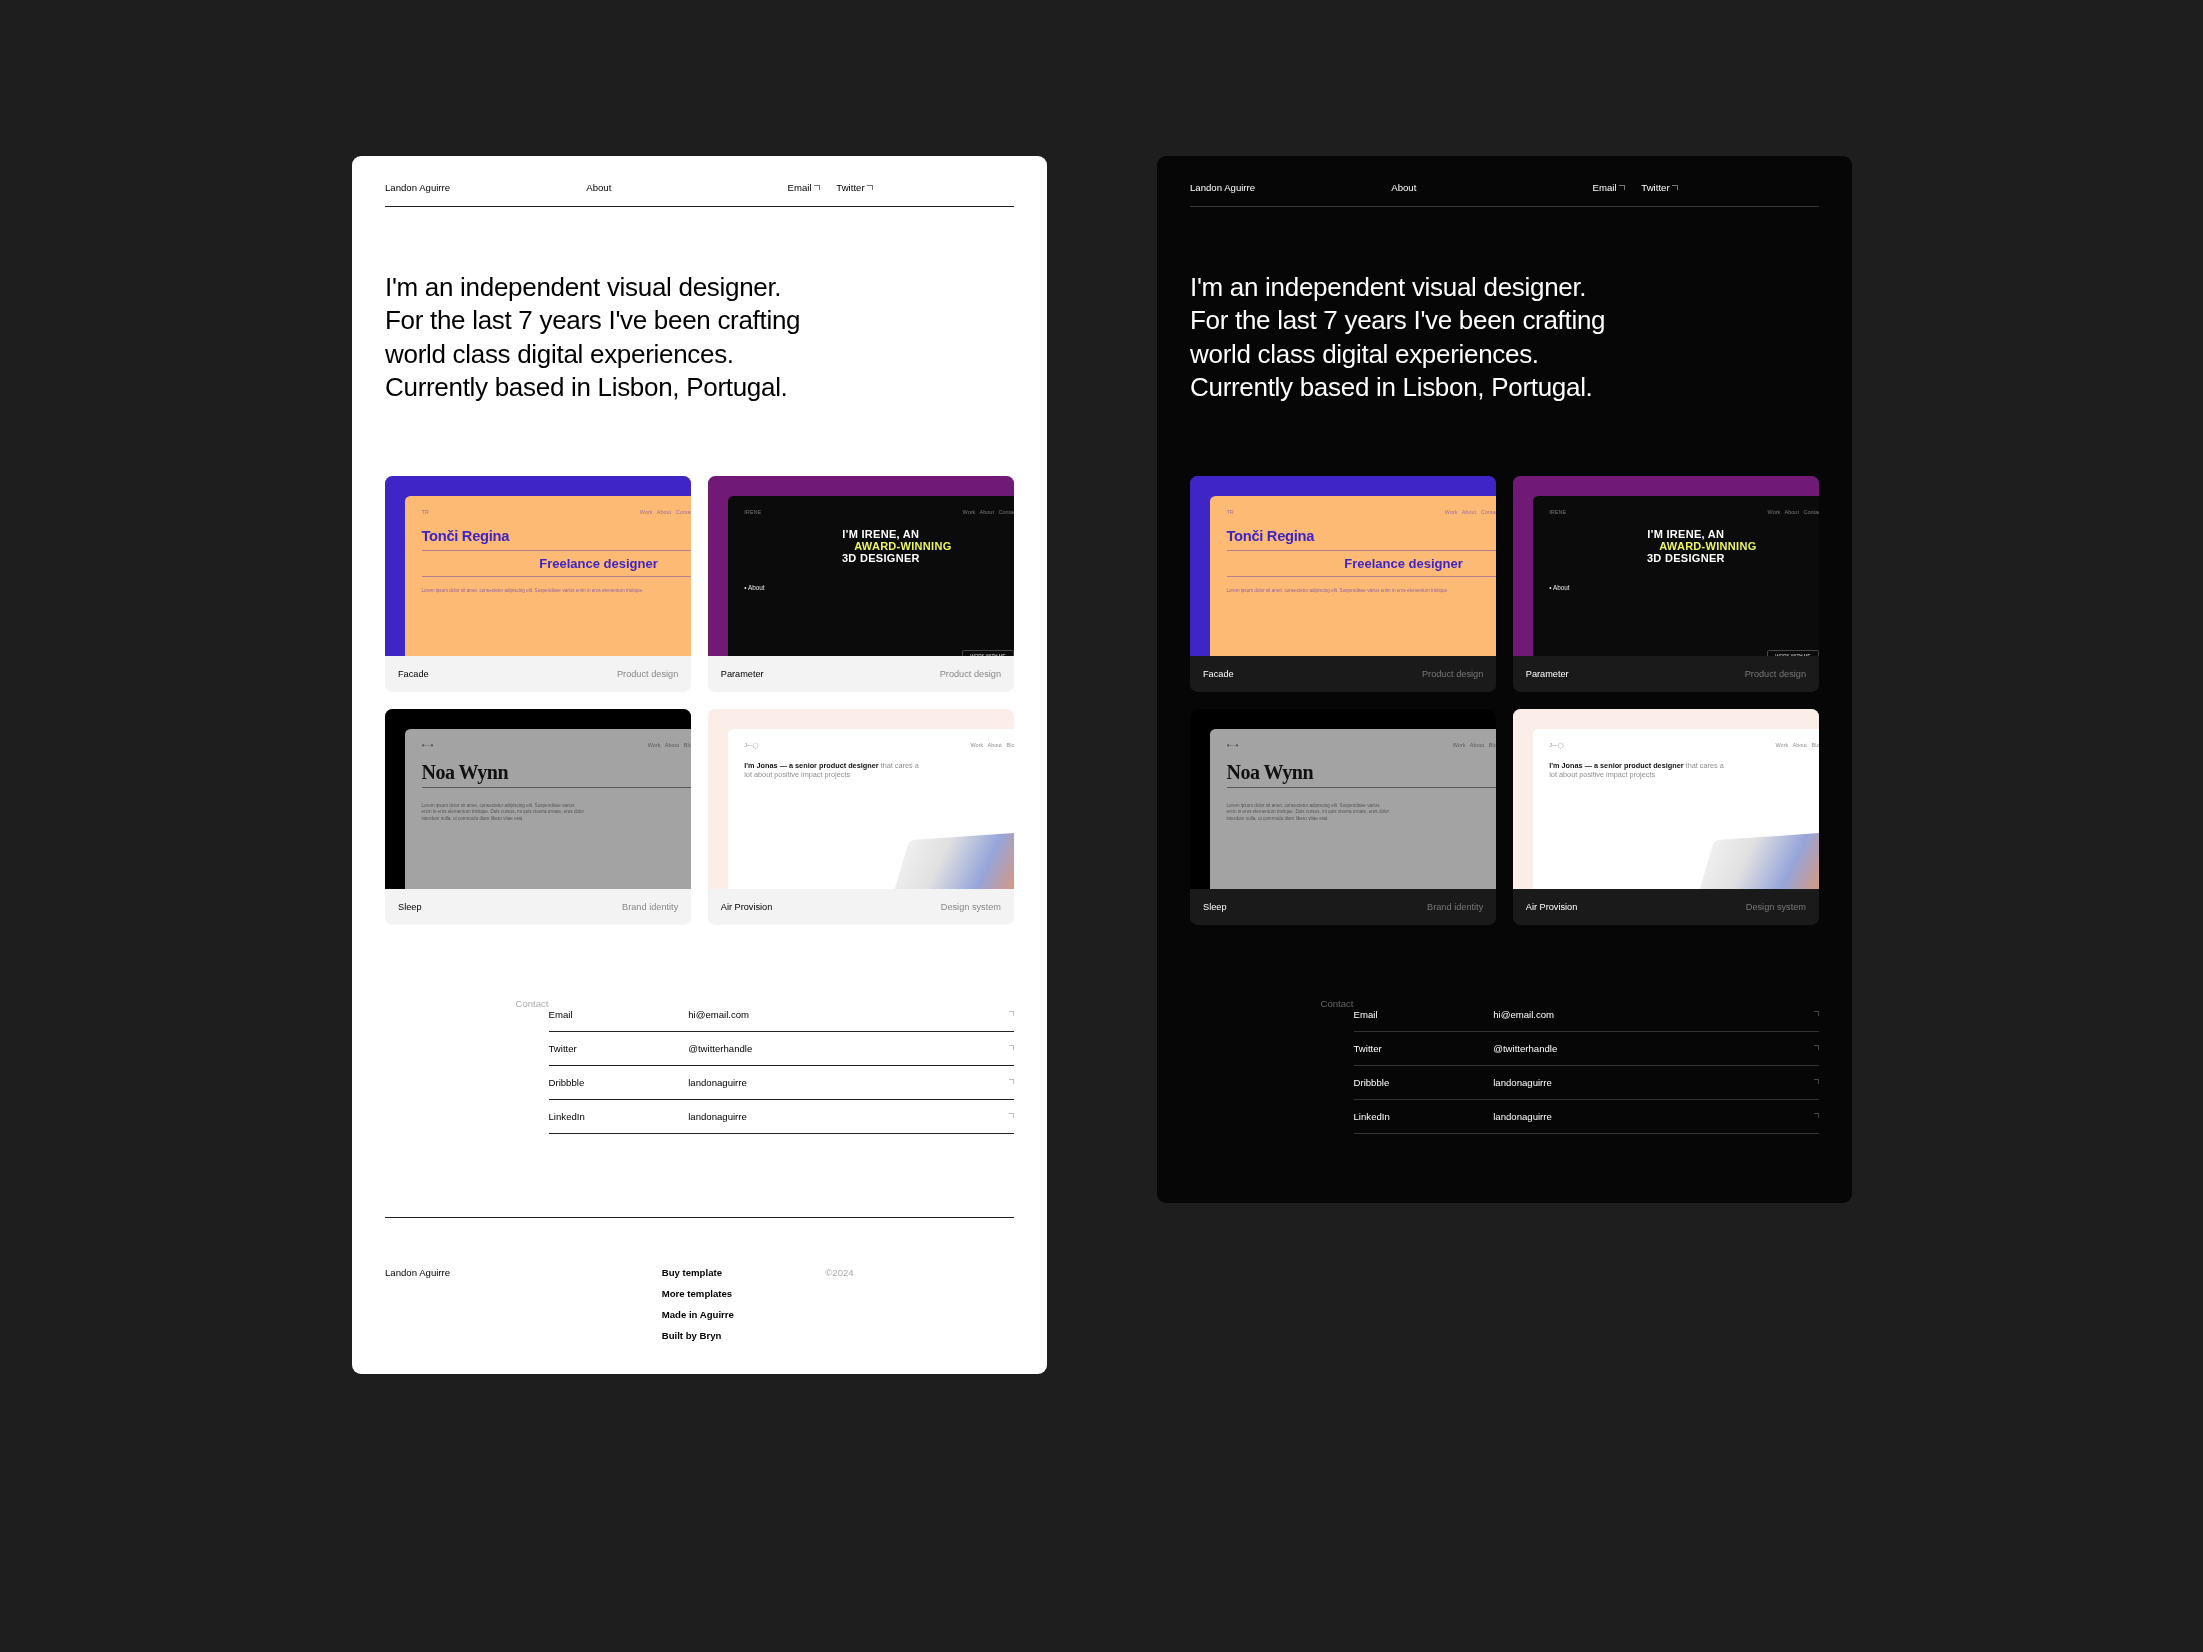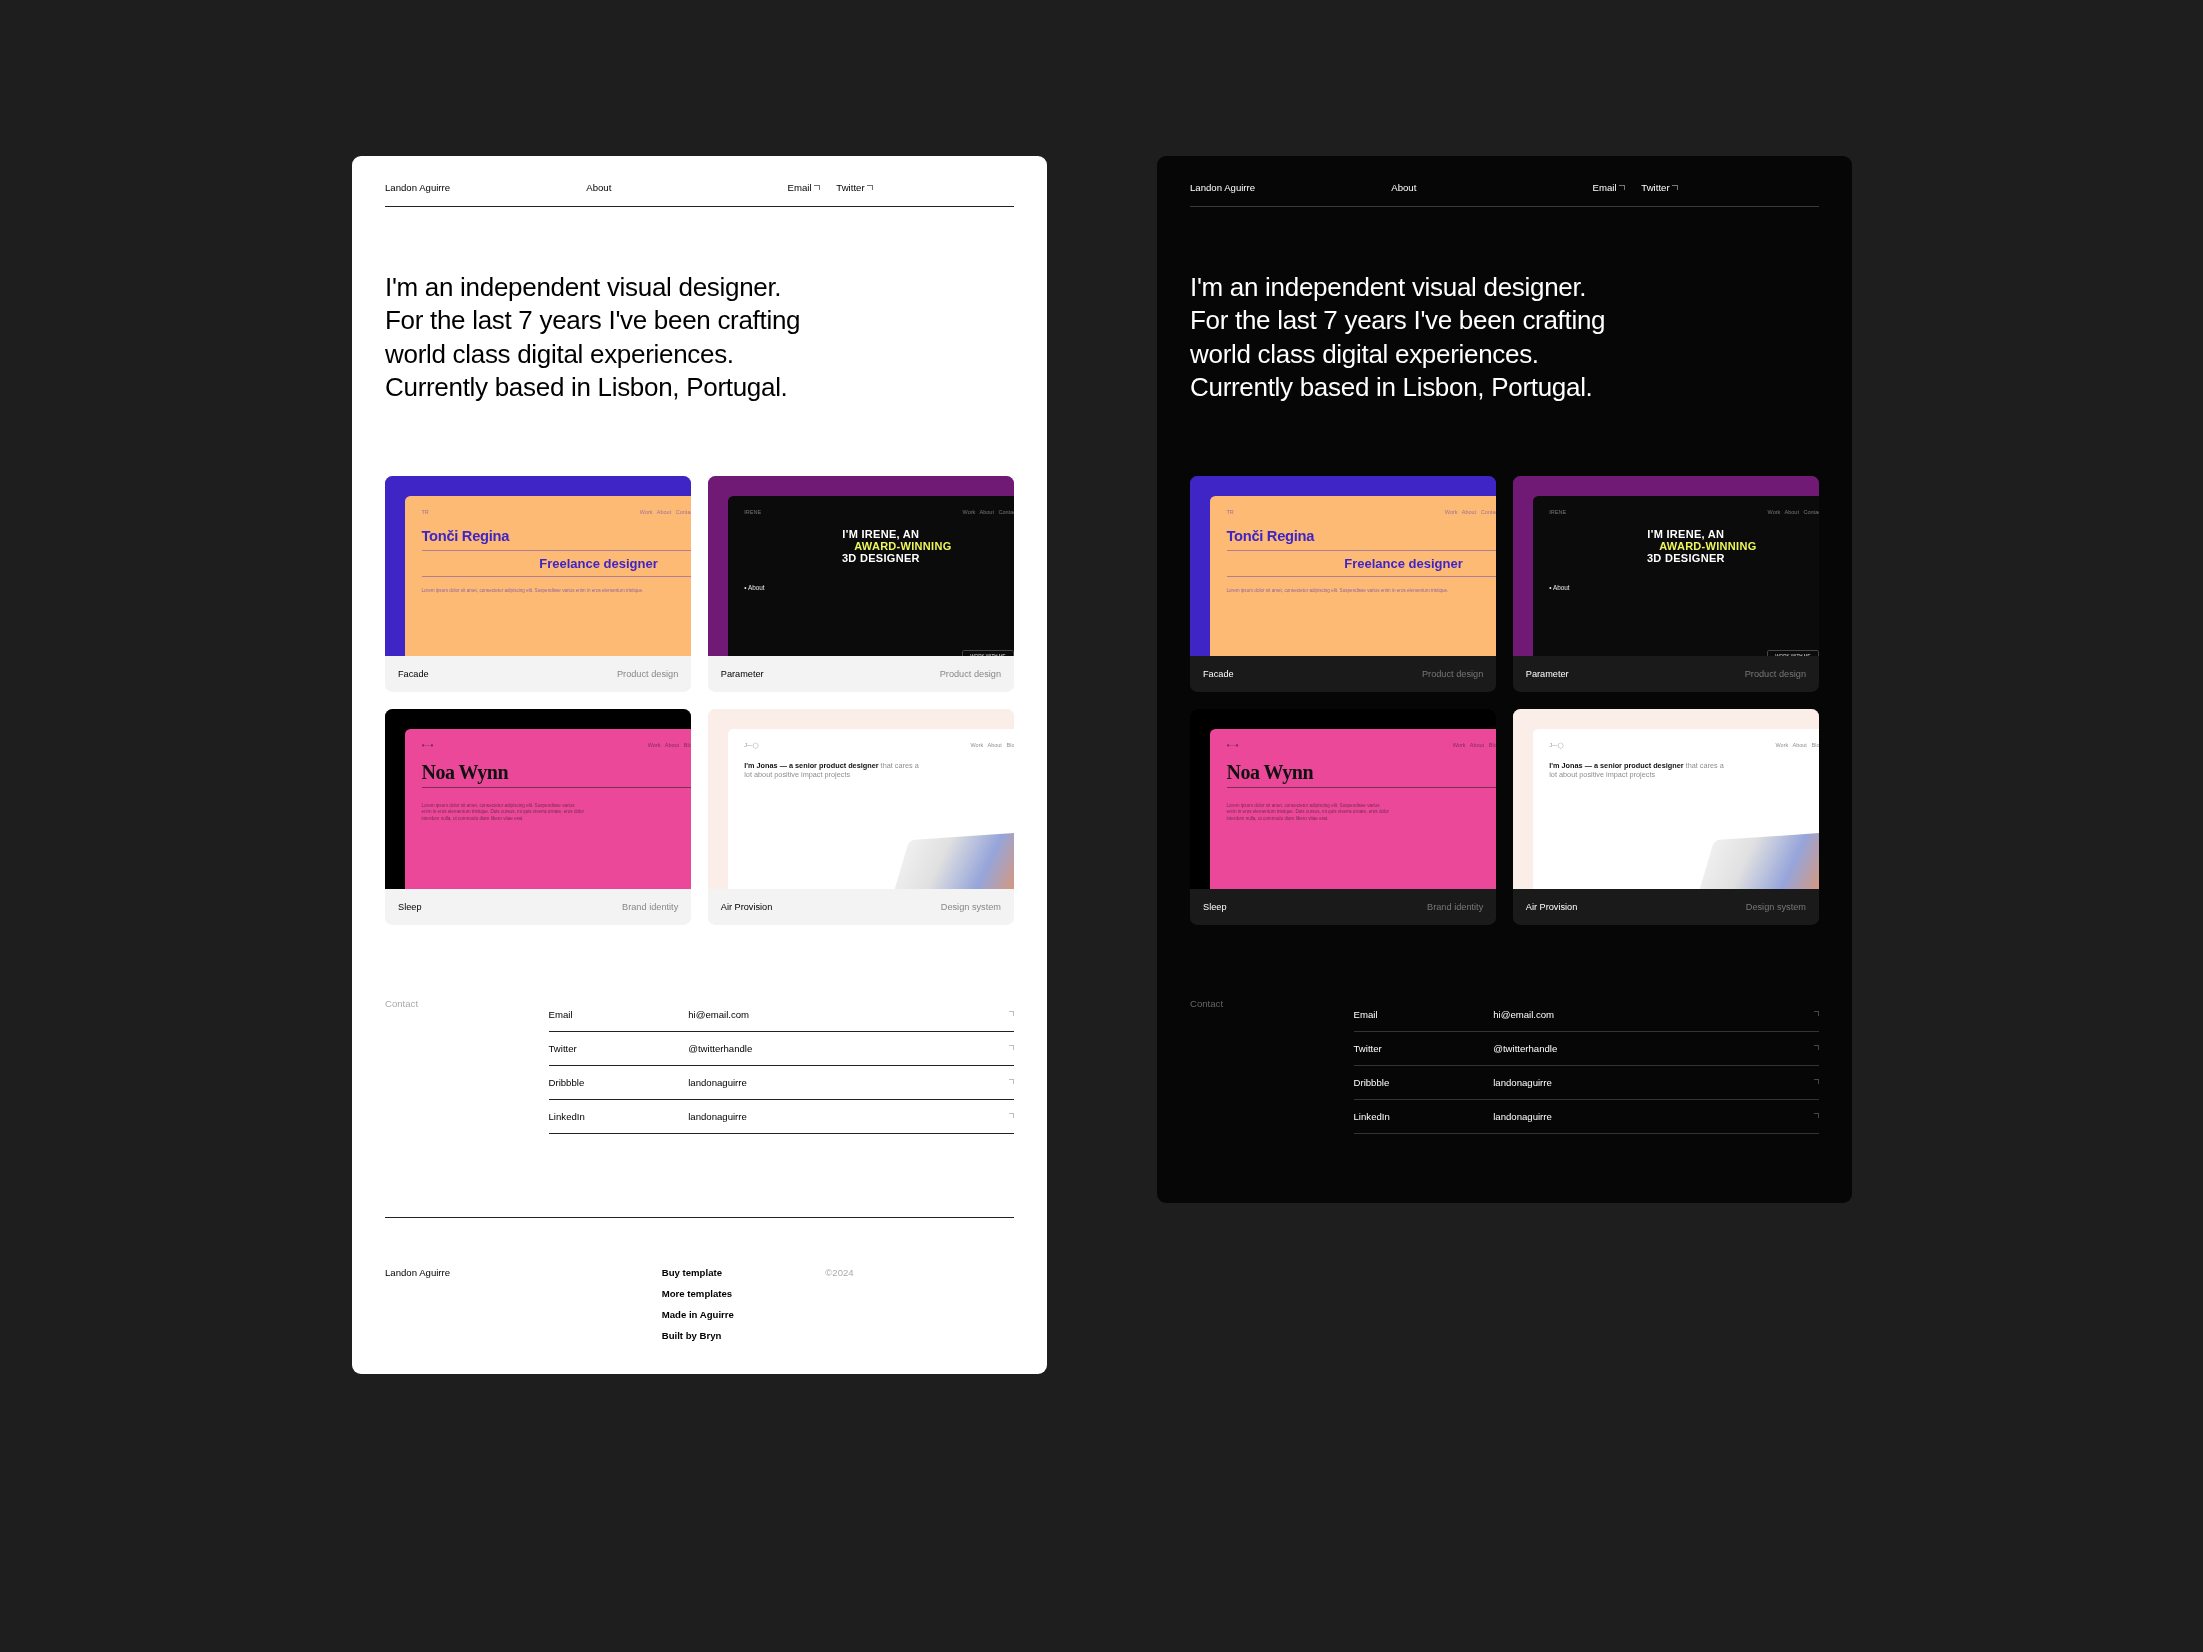--- a/index.html
+++ b/index.html
@@ -105,21 +105,21 @@
   .c2 .thumb { background: #701a75; }
   .c2 .window { background: #0b0b0b; color: #fff; text-align: center; }
   .c2 .window-bar { opacity: .4; text-align: left; }
   .c2 .h { font-size: 11px; font-weight: 700; letter-spacing: 0.3px; margin-top: 3.7px; }
   .c2 .h .accent { color: #edf65a; margin-left: 44px; }
   .c2 .about-l { text-align: left; font-size: 6.4px; margin-top: 20px; opacity: .9; }
   .c2 .btn { position: absolute; right: 20px; bottom: 13px; font-size: 4.6px; border: 0.7px solid #555; padding: 2.8px 7.3px; border-radius: 1.8px; opacity: .8; }
 
   
   .c3 .thumb { background: #000; }
-  .c3 .window { background: #ec4899; color: #111; }
+  .c3 .window { background: #a3a3a3; color: #111; }
   .c3 .name { font-family: Georgia, 'Times New Roman', serif; font-weight: 900; font-size: 20px; letter-spacing: -0.5px; margin-top: 5.5px; }
   .c3 .hr { background: #111; opacity: .5; margin-top: 3.7px; }
   .c3 .tiny { font-size: 4.6px; line-height: 1.4; opacity: .55; margin-top: 14.7px; width: 60%; }
 
   
   .c4 .thumb { background: #fbeee8; }
   .c4 .window { background: #fff; color: #111; }
   .c4 .intro { font-size: 7.3px; line-height: 1.35; width: 65%; margin-top: 5.5px; }
   .c4 .intro b { font-weight: 700; }
   .c4 .intro .rest { opacity: .5; margin-top: 7px; }
@@ -130,21 +130,21 @@
     transform: skewX(-20deg) rotate(-4deg);
     background: linear-gradient(100deg, #eee 0%, #ddd 25%, #8a9bd6 55%, #d08d74 78%, #efd8c8 100%);
     border-radius: 5.5px;
     opacity: .9;
   }
 
   
   .contact { display: flex; margin-top: 73px; font-size: 9.6px; }
   .light .contact .label { color: #aaa; }
   .dark  .contact .label { color: #666; }
-  .contact .label { width: 26%; }
+  .contact .label { width: 26%; text-align: right; }
   .contact .rows { flex: 1; }
   .crow {
     display: flex;
     padding: 11px 0;
     border-bottom: 0.9px solid;
     position: relative;
     cursor: pointer;
   }
   .light .crow { border-color: #222; }
   .dark  .crow { border-color: #333; }

